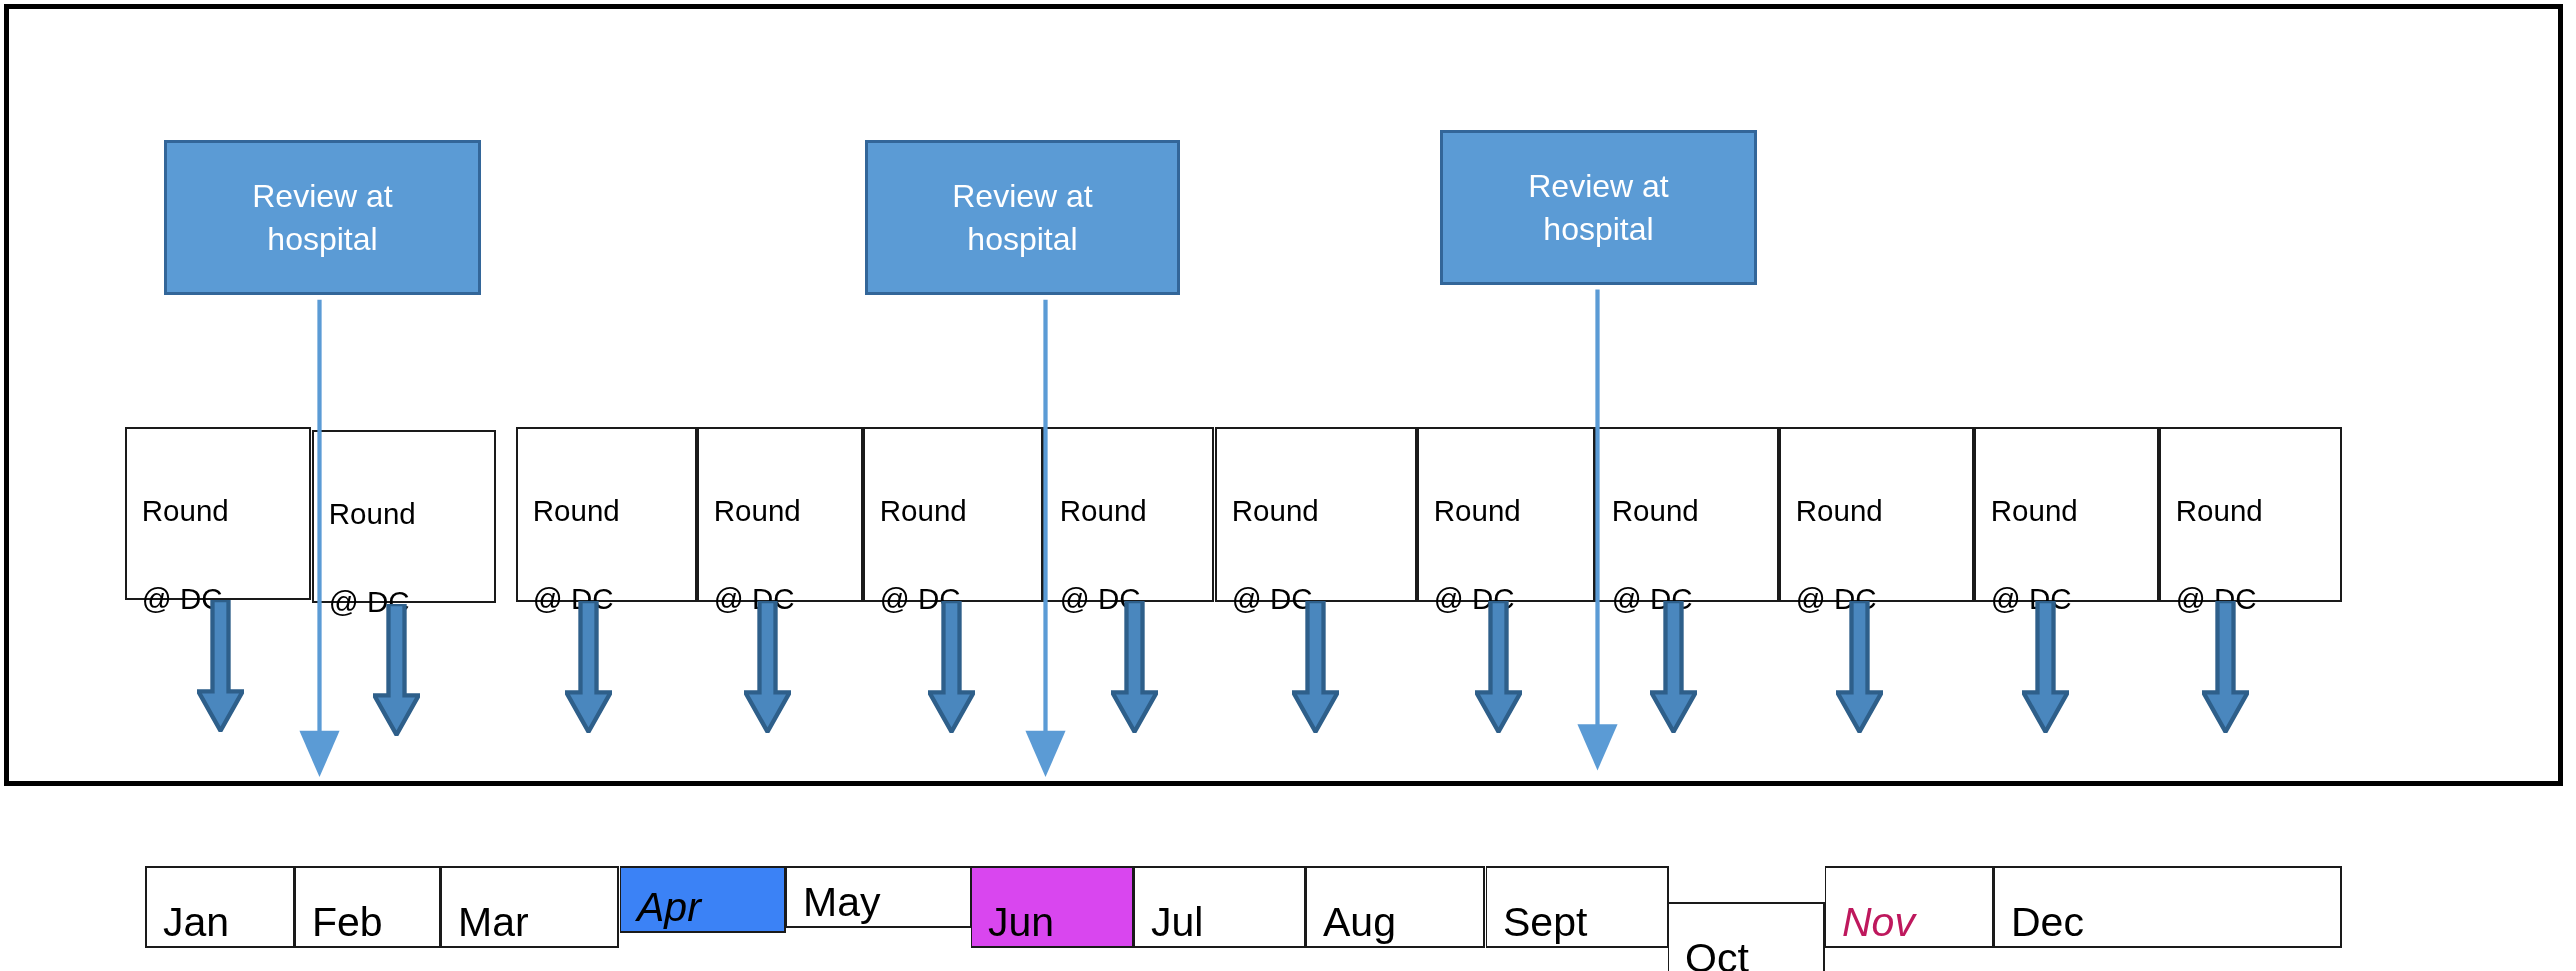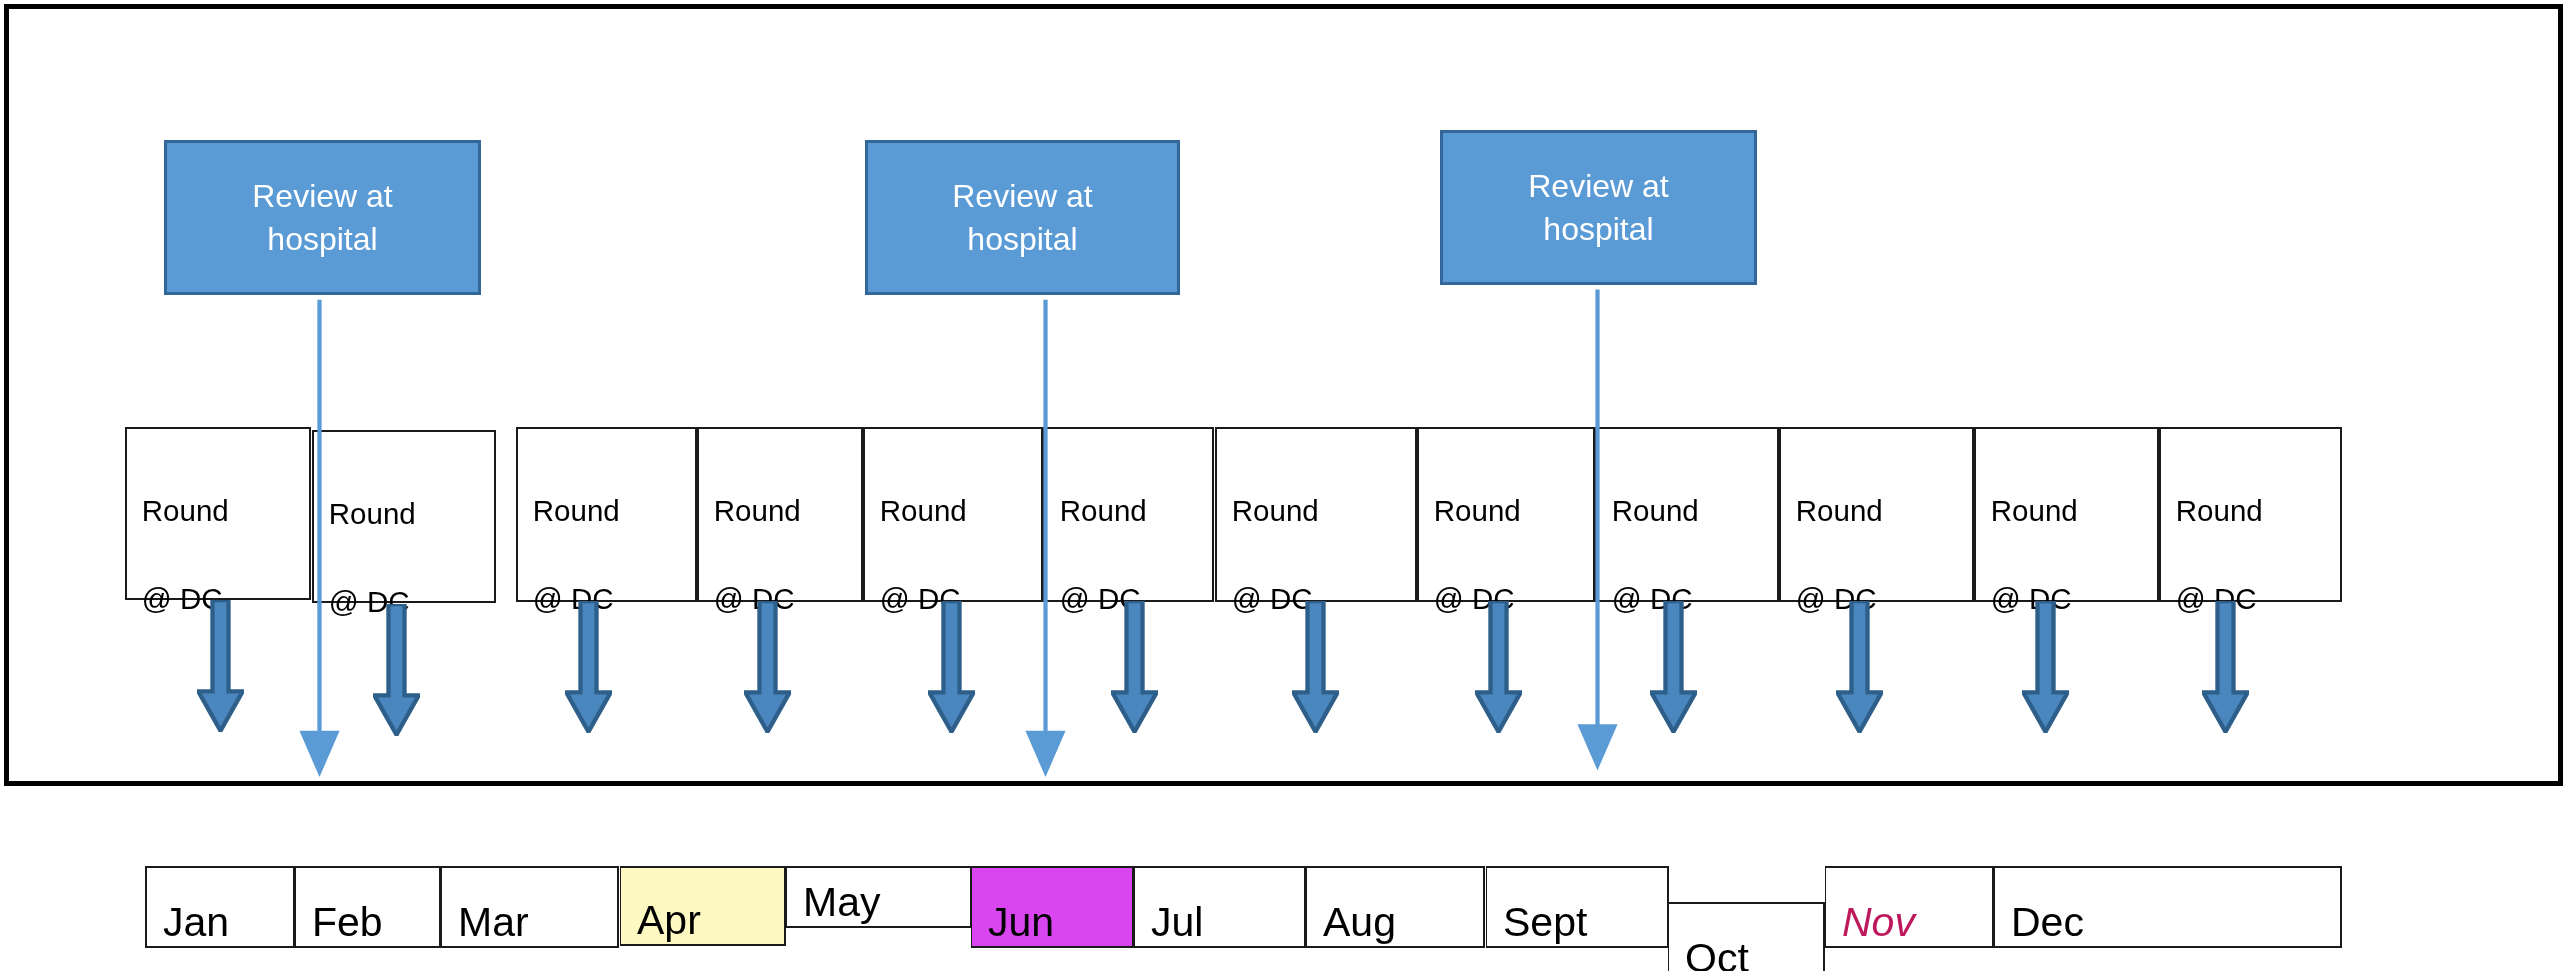--- a/index.html
+++ b/index.html
@@ -198,21 +198,21 @@
   <div id="layer-months">
       <div class="month-box" style="left: 145px; top: 866px; width: 150px; height: 82px; border-color: rgb(26, 26, 26); background: rgb(255, 255, 255); color: rgb(0, 0, 0);">
         <span>Jan</span>
       </div>
       <div class="month-box" style="left: 295px; top: 866px; width: 146px; height: 82px; border-color: rgb(26, 26, 26); background: rgb(255, 255, 255); color: rgb(0, 0, 0); border-left-width: 1.8px;">
         <span>Feb</span>
       </div>
       <div class="month-box" style="left: 441px; top: 866px; width: 178px; height: 82px; border-color: rgb(26, 26, 26); background: rgb(255, 255, 255); color: rgb(0, 0, 0); border-left-width: 1.8px;">
         <span>Mar</span>
       </div>
-      <div class="month-box" style="left: 620px; top: 866px; width: 166px; height: 80px; border-color: rgb(26, 26, 26); background: #fef9c3; color: rgb(0, 0, 0); border-left-width: 1.8px;">
+      <div class="month-box" style="left: 620px; top: 866px; width: 166px; height: 67px; border-color: rgb(26, 26, 26); background: #3b82f6; color: rgb(0, 0, 0); border-left-width: 1.8px; font-style: italic;">
         <span>Apr</span>
       </div>
       <div class="month-box" style="left: 786px; top: 866px; width: 186px; height: 62px; border-color: rgb(26, 26, 26); background: rgb(255, 255, 255); color: rgb(0, 0, 0); border-left-width: 1.8px;">
         <span>May</span>
       </div>
       <div class="month-box" style="left: 971px; top: 866px; width: 163px; height: 82px; border-color: rgb(26, 26, 26); background: #d946ef; color: rgb(0, 0, 0); border-left-width: 1.8px;">
         <span>Jun</span>
       </div>
       <div class="month-box" style="left: 1134px; top: 866px; width: 172px; height: 82px; border-color: rgb(26, 26, 26); background: rgb(255, 255, 255); color: rgb(0, 0, 0); border-left-width: 1.8px;">
         <span>Jul</span>

